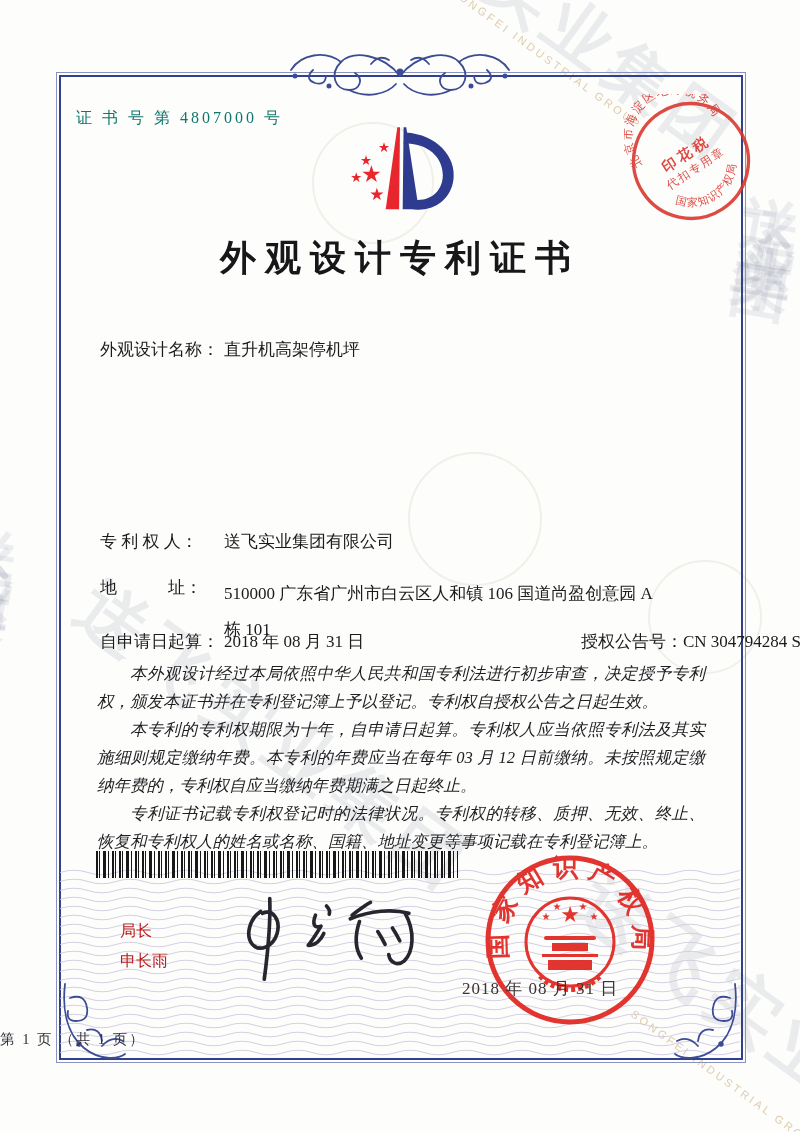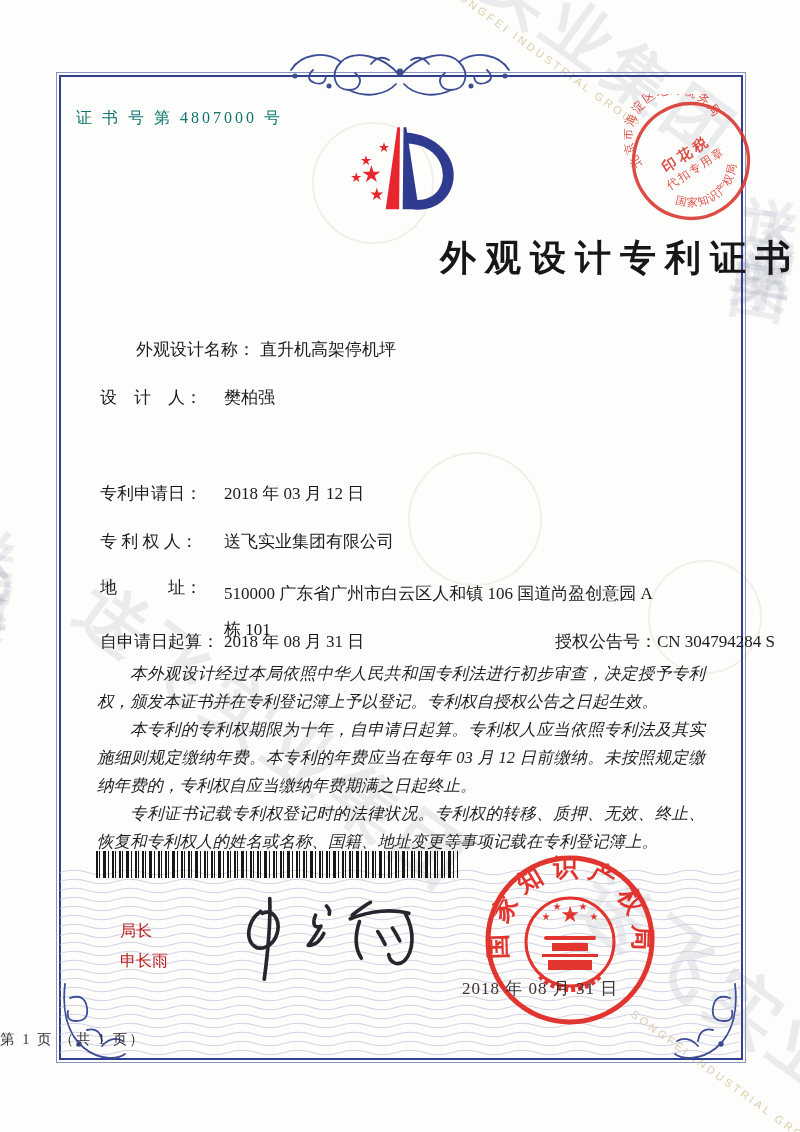--- a/index.html
+++ b/index.html
@@ -24,27 +24,27 @@
   .frame-inner{position:absolute;left:2px;top:2px;right:2px;bottom:2px;
       border:2.5px solid #31408c;}
 
   
   .waves{position:absolute;left:60px;top:868px;width:680px;height:190px;z-index:1;}
 
   
   .content{position:absolute;inset:0;z-index:2;}
   .cert-no{position:absolute;left:76px;top:108px;font-size:16px;letter-spacing:3px;color:#0f766e;}
   .logo{position:absolute;left:302px;top:120px;width:196px;height:116px;}
-  .doc-title{position:absolute;left:0;top:234px;width:800px;text-align:right;
+  .doc-title{position:absolute;left:0;top:234px;width:800px;text-align:center;
       font-size:36px;font-weight:600;letter-spacing:9px;color:#17171a;}
   .field-row{position:absolute;left:100px;font-size:17px;}
   .field-label{display:inline-block;width:124px;white-space:pre;vertical-align:top;}
   .field-value{display:inline-block;vertical-align:top;}
   .addr-value{width:438px;line-height:36px;}
-  .grant-no{position:absolute;left:455px;top:0;white-space:nowrap;}
+  .grant-no{position:absolute;left:481px;top:0;white-space:nowrap;}
   .body-text{position:absolute;left:97px;top:660px;width:608px;}
   .para{margin:0;text-indent:2em;font-size:16.5px;line-height:28px;font-style:italic;
       text-align:justify;color:#1f1f23;}
   .barcode{position:absolute;left:96px;top:851px;width:362px;height:27px;
       background-image:repeating-linear-gradient(90deg,
         #181818 0 2px,transparent 2px 3px,
         #181818 3px 4px,transparent 4px 7px,
         #181818 7px 10px,transparent 10px 12px,
         #181818 12px 13px,transparent 13px 16px,
         #181818 16px 18px,transparent 18px 19px,
@@ -146,28 +146,22 @@
         <text x="66" y="70" font-size="26">★</text>
         <text x="72" y="90" font-size="19">★</text>
       </g>
       <polygon points="95,8 98,8 97,100 82,100" fill="#e8262d"></polygon>
       <polygon points="102,8 105,8 119,100 101,100" fill="#2e3b8e"></polygon>
       <path d="M104,14 C140,16 161,42 158,66 C155,92 131,105 107,99 L111,89 C131,93 146,80 146,62 C146,42 130,26 102,26 Z" fill="#2e3b8e"></path>
     </svg>
 
     <div class="doc-title">外观设计专利证书</div>
 
-    <div class="field-row" style="top:338px;margin-left:36px;">
+    <div class="field-row" style="top:338px;">
       <span class="field-label">外观设计名称：</span><span class="field-value">直升机高架停机坪</span>
-    </div>
-    <div class="field-row" style="top:386px;">
-      <span class="field-label">设　计　人：</span><span class="field-value">樊柏强</span>
-    </div>
-    <div class="field-row" style="top:482px;">
-      <span class="field-label">专利申请日：</span><span class="field-value">2018 年 03 月 12 日</span>
     </div>
     <div class="field-row" style="top:530px;">
       <span class="field-label">专 利 权 人：</span><span class="field-value">送飞实业集团有限公司</span>
     </div>
     <div class="field-row" style="top:576px;">
       <span class="field-label">地　　　址：</span><span class="field-value addr-value">510000 广东省广州市白云区人和镇 106 国道尚盈创意园 A 栋 101</span>
     </div>
     <div class="field-row" style="top:630px;width:604px;">
       <span class="field-label">自申请日起算：</span><span class="field-value">2018 年 08 月 31 日</span>
       <span class="grant-no"><span>授权公告号：</span><span>CN 304794284 S</span></span>

